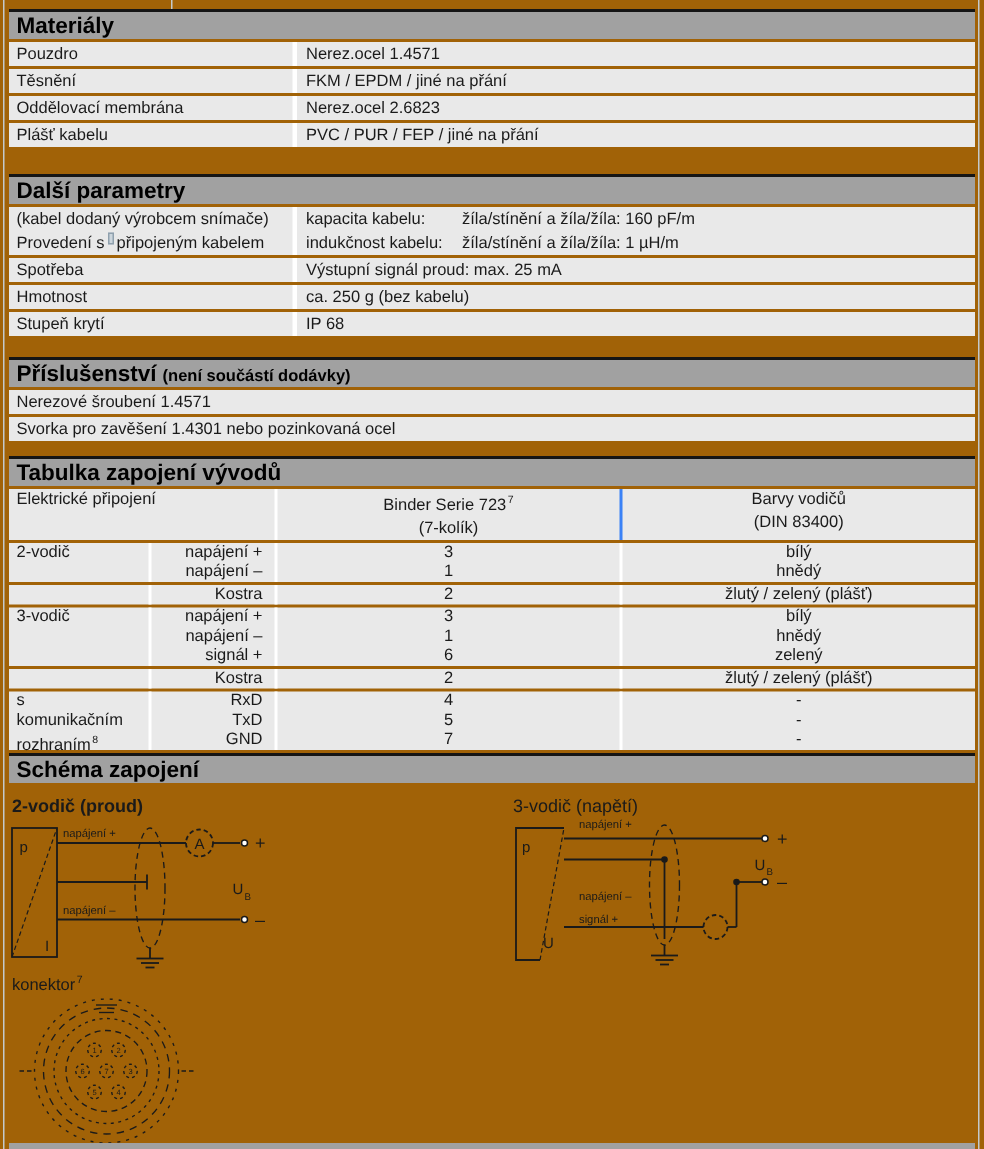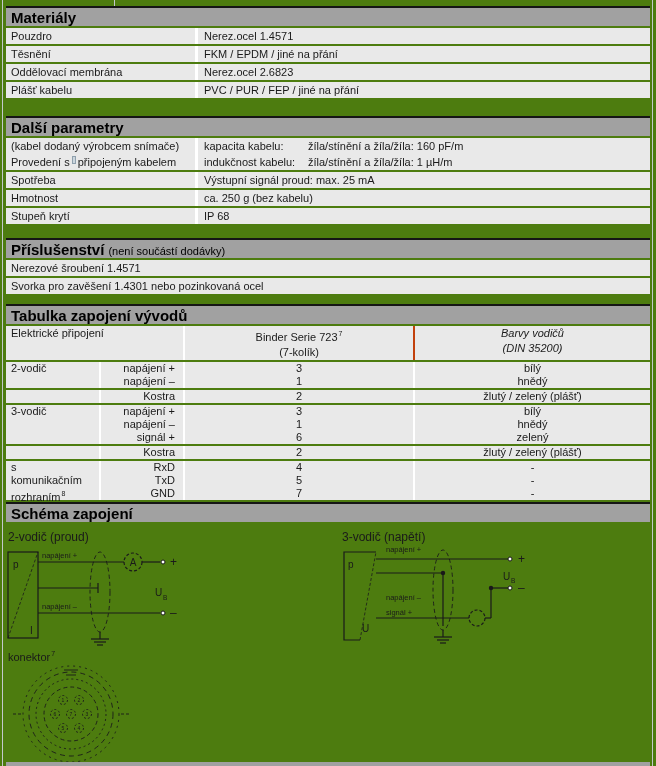--- a/index.html
+++ b/index.html
@@ -1,51 +1,51 @@
 <!DOCTYPE html>
 <html><head>
 <meta charset="utf-8">
 <style>
   html,body{margin:0;padding:0;background:#fff;}
   *{box-sizing:border-box;}
   #page{
-    position:relative;width:656px;height:766px;background:#4d7c0f;overflow:hidden;
+    position:relative;width:656px;height:766px;background:#a16207;overflow:hidden;
     font-family:"Liberation Sans","DejaVu Sans",sans-serif;color:#1a1a1a;
   }
   .frame{position:absolute;background:#c3c9cc;}
   .section{position:absolute;left:6px;width:644px;}
   .sec-hdr{
     border-top:2px solid #151515;background:#a1a1a1;height:20px;line-height:19px;
     font-weight:bold;font-size:15px;padding-left:5px;color:#000;white-space:nowrap;
   }
-  .sec-hdr .sub{font-size:11px;font-weight:normal;margin-left:4px;}
+  .sec-hdr .sub{font-size:11px;font-weight:bold;margin-left:4px;}
   .row{display:flex;background:#e9e9e9;margin-top:2px;min-height:16px;line-height:16px;font-size:11px;}
   .row .lbl{width:192px;padding-left:5px;border-right:3px solid #fff;flex-shrink:0;}
   .row .val{padding-left:6px;flex:1;}
   .row.single{padding-left:5px;}
   .subgrid{display:flex;line-height:16px;}
   .subgrid .nm{width:104px;flex-shrink:0;}
   .subgrid .vl{flex:1;}
   sup.fn{font-size:7px;vertical-align:5px;margin-left:1px;}
   .supbox{display:inline-block;width:4px;height:8px;border:1px solid #8fa0ad;background:#ccd6dd;
     margin:0 2px 0 2px;vertical-align:2px;}
   
   .whdr{display:flex;background:#e9e9e9;margin-top:2px;font-size:11px;line-height:15px;padding:0;}
   .whdr .c1{width:177px;padding-left:5px;}
   .whdr .c2{width:230px;border-left:2px solid #fff;text-align:center;}
-  .whdr .c3{flex:1;border-left:2px solid #c2410c;text-align:center;font-style:italic;}
+  .whdr .c3{flex:1;border-left:2px solid #3b82f6;text-align:center;}
   .wblock{display:flex;background:#e9e9e9;margin-top:2px;font-size:11px;line-height:13px;}
   .wblock .g1{width:93px;padding-left:5px;flex-shrink:0;}
   .wblock .g2{width:84px;border-left:2px solid #fff;text-align:right;padding-right:8px;flex-shrink:0;}
   .wblock .g3{width:230px;border-left:2px solid #fff;text-align:center;flex-shrink:0;}
   .wblock .g4{flex:1;border-left:2px solid #fff;text-align:center;}
   .wblock div div{height:13px;}
   
   .diag-title{position:absolute;top:28px;font-size:12px;}
-  .diag-title.b{font-weight:normal;}
+  .diag-title.b{font-weight:bold;}
   .konektor{position:absolute;left:2px;top:148px;font-size:11px;}
   svg text{fill:#1a1a1a;}
   .strip{position:absolute;left:6px;top:762px;width:644px;height:4px;background:#a1a1a1;z-index:5;}
 </style>
 </head>
 <body>
 
 <div id="page">
   <div class="frame" style="left:2px;top:0;width:1px;height:766px;"></div>
   <div class="frame" style="left:652px;top:0;width:1px;height:766px;"></div>
@@ -126,21 +126,21 @@
       <span>Tabulka zapojení vývodů</span>
     </div>
     <div class="whdr">
       <div class="c1">Elektrické připojení</div>
       <div class="c2">
         <div><span>Binder Serie 723</span><sup class="fn">7</sup></div>
         <div>(7-kolík)</div>
       </div>
       <div class="c3">
         <div>Barvy vodičů</div>
-        <div>(DIN 35200)</div>
+        <div>(DIN 83400)</div>
       </div>
     </div>
 
     <div class="wblock">
       <div class="g1">2-vodič</div>
       <div class="g2">
         <div>napájení +</div>
         <div>napájení –</div>
       </div>
       <div class="g3">

